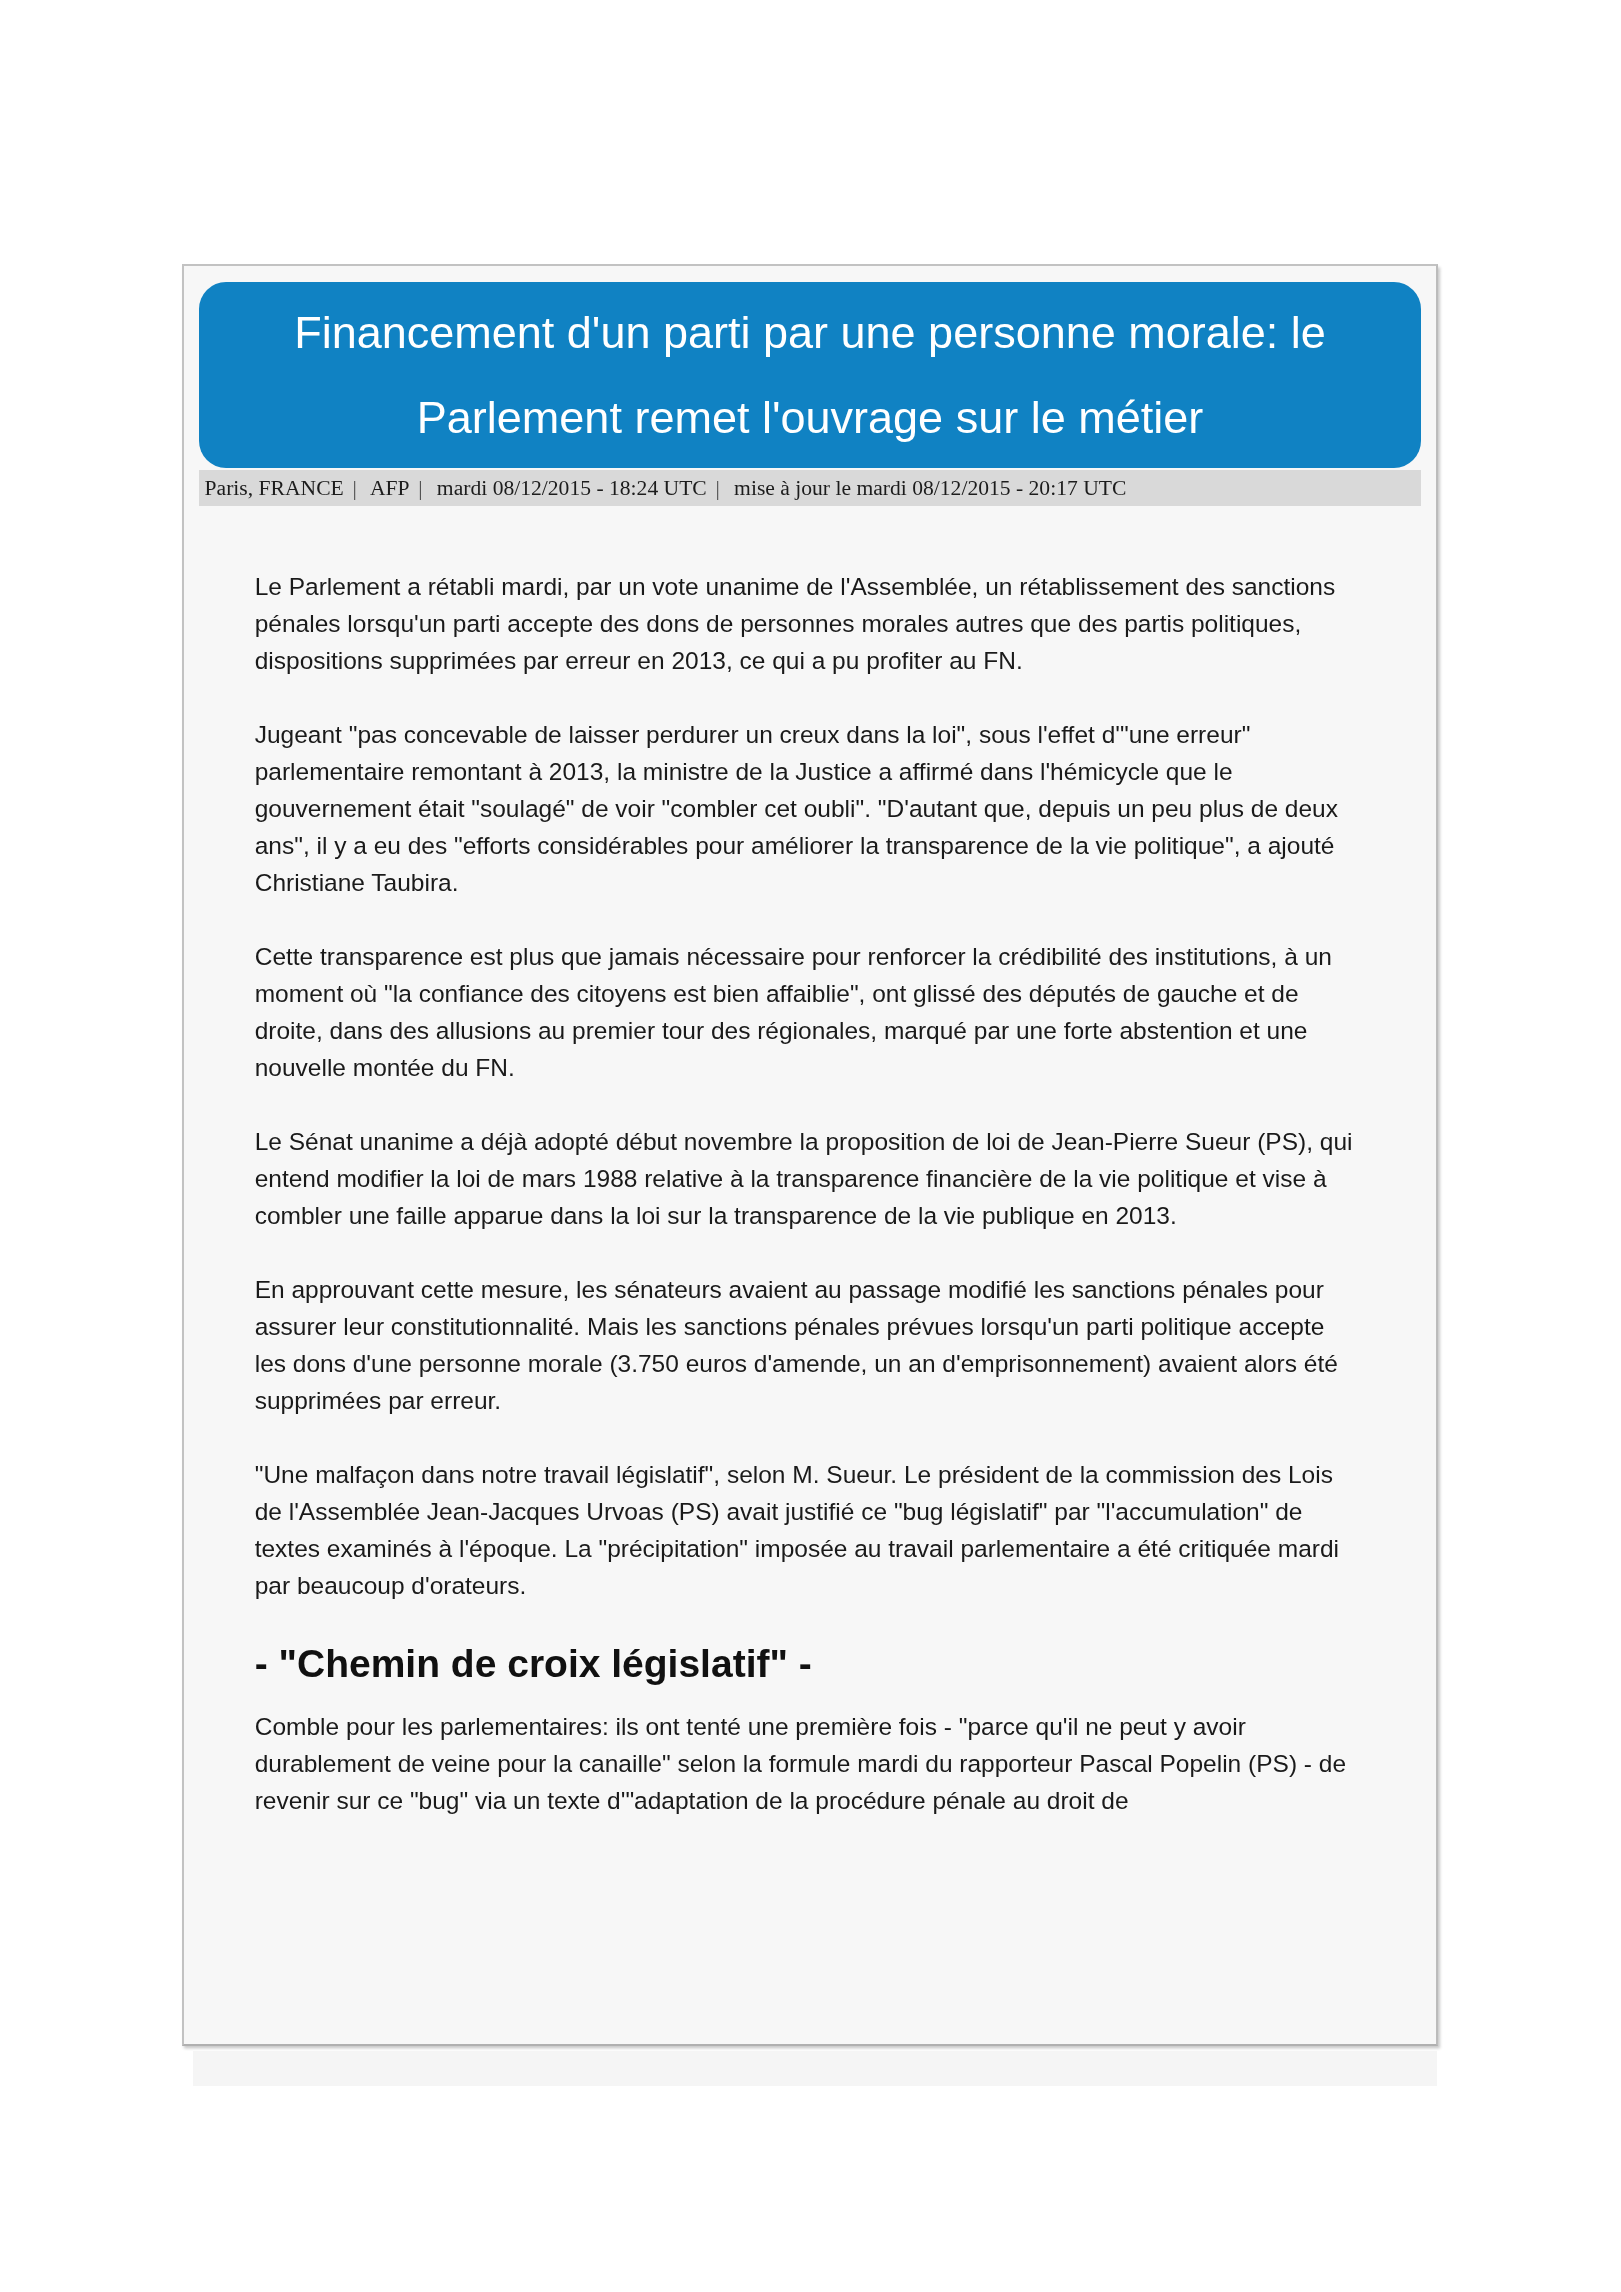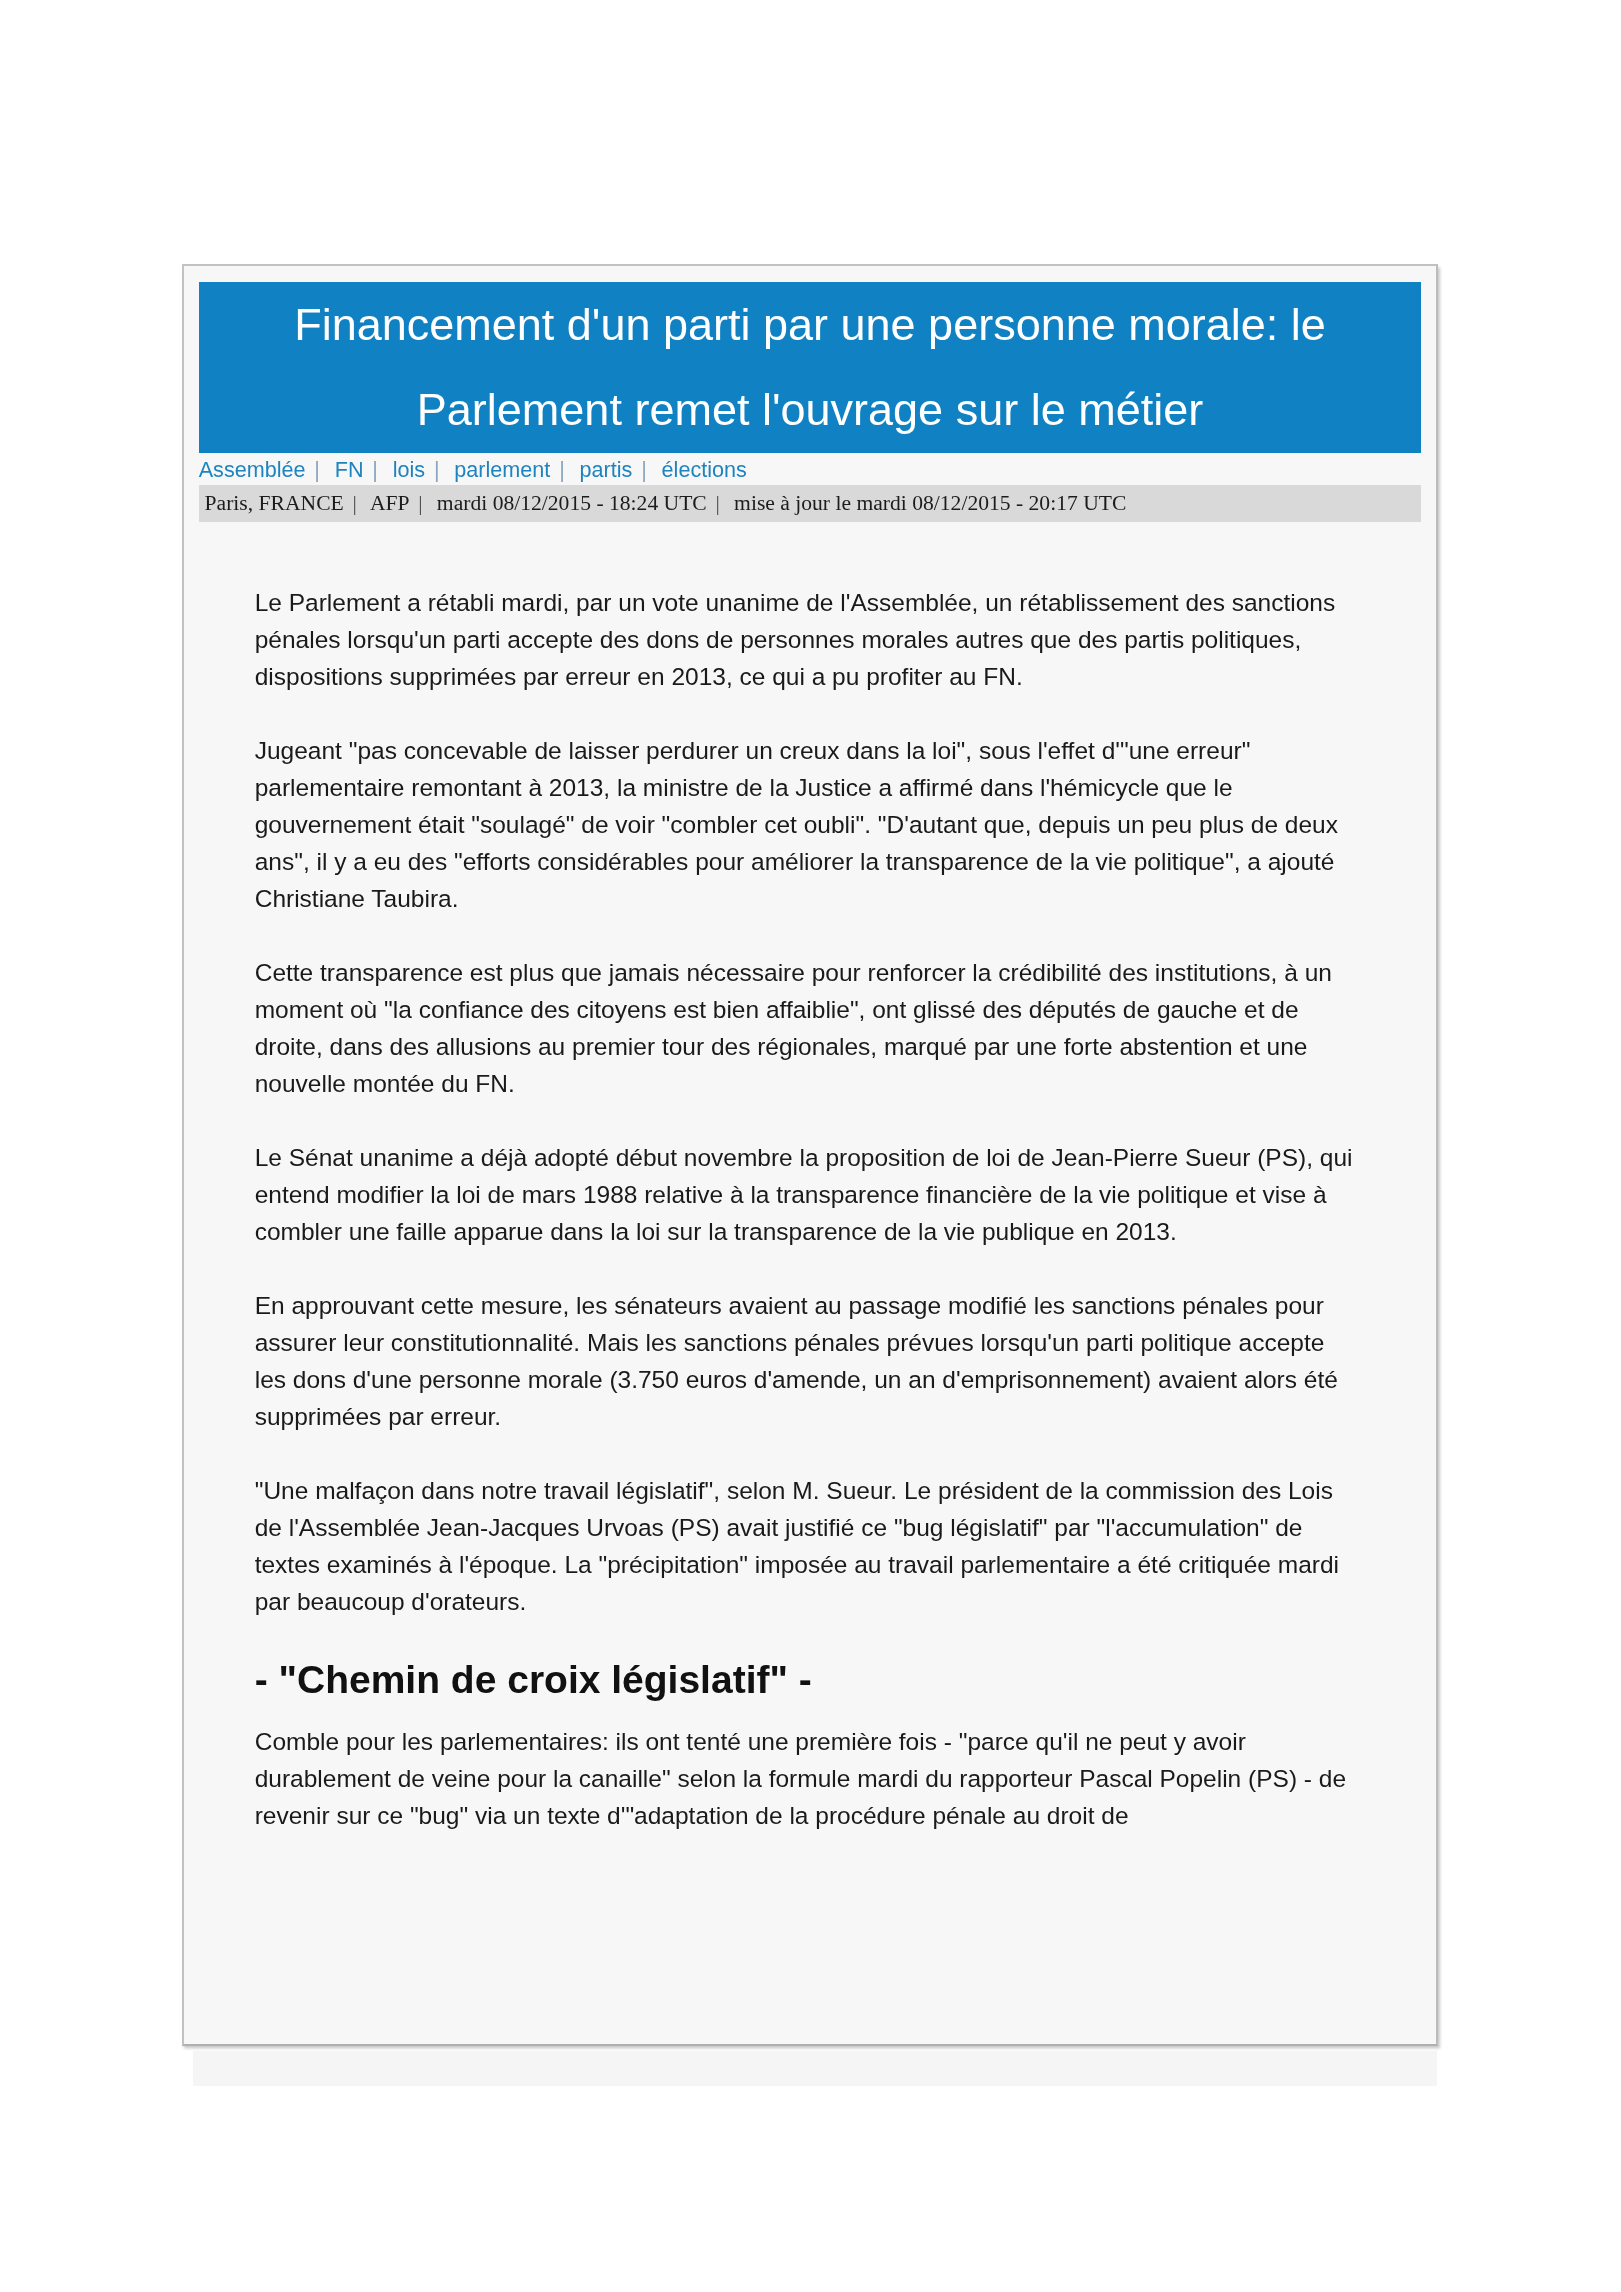--- a/index.html
+++ b/index.html
@@ -22,22 +22,23 @@
     box-shadow: 2px 2.9px 2.9px rgba(0,0,0,0.22);
     padding: 15.7px 14.7px 0 14.7px;
     overflow: hidden;
   }
   .banner {
     background: var(--banner-bg, #1082c3);
     color: var(--banner-text, #ffffff);
     min-height: 171px;
     display: flex; align-items: center; justify-content: center;
     text-align: center;
-    padding: 0 29px;
+    padding: 8px 29px;
     box-sizing: border-box;
+    border-radius: 27px;
   }
   .banner h1 {
     margin: 0;
     font-size: 45px;
     line-height: 85px;
     font-weight: 400;
   }
   .tags {
     margin-top: 2.9px;
     font-size: 21.6px;
@@ -88,35 +89,20 @@
 </style>
 </head>
 <body>
 
 <div class="page-box">
 
   <div class="banner">
     <h1>Financement d'un parti par une personne morale: le Parlement remet l'ouvrage sur le métier</h1>
   </div>
 
-  <nav class="tags">
-    
-  
-      <span><a class="tag-link" href="#">Assemblée</a><span class="tag-sep">|</span></span>
-    
-      <span><a class="tag-link" href="#">FN</a><span class="tag-sep">|</span></span>
-    
-      <span><a class="tag-link" href="#">lois</a><span class="tag-sep">|</span></span>
-    
-      <span><a class="tag-link" href="#">parlement</a><span class="tag-sep">|</span></span>
-    
-      <span><a class="tag-link" href="#">partis</a><span class="tag-sep">|</span></span>
-    
-      <span><a class="tag-link" href="#">élections</a><span class="tag-sep"></span></span>
-    </nav>
 
   <div class="meta-bar">
     
   
       <span><span>Paris, FRANCE</span><span class="meta-sep">|</span></span>
     
       <span><span>AFP</span><span class="meta-sep">|</span></span>
     
       <span><span>mardi 08/12/2015 - 18:24 UTC</span><span class="meta-sep">|</span></span>
     

